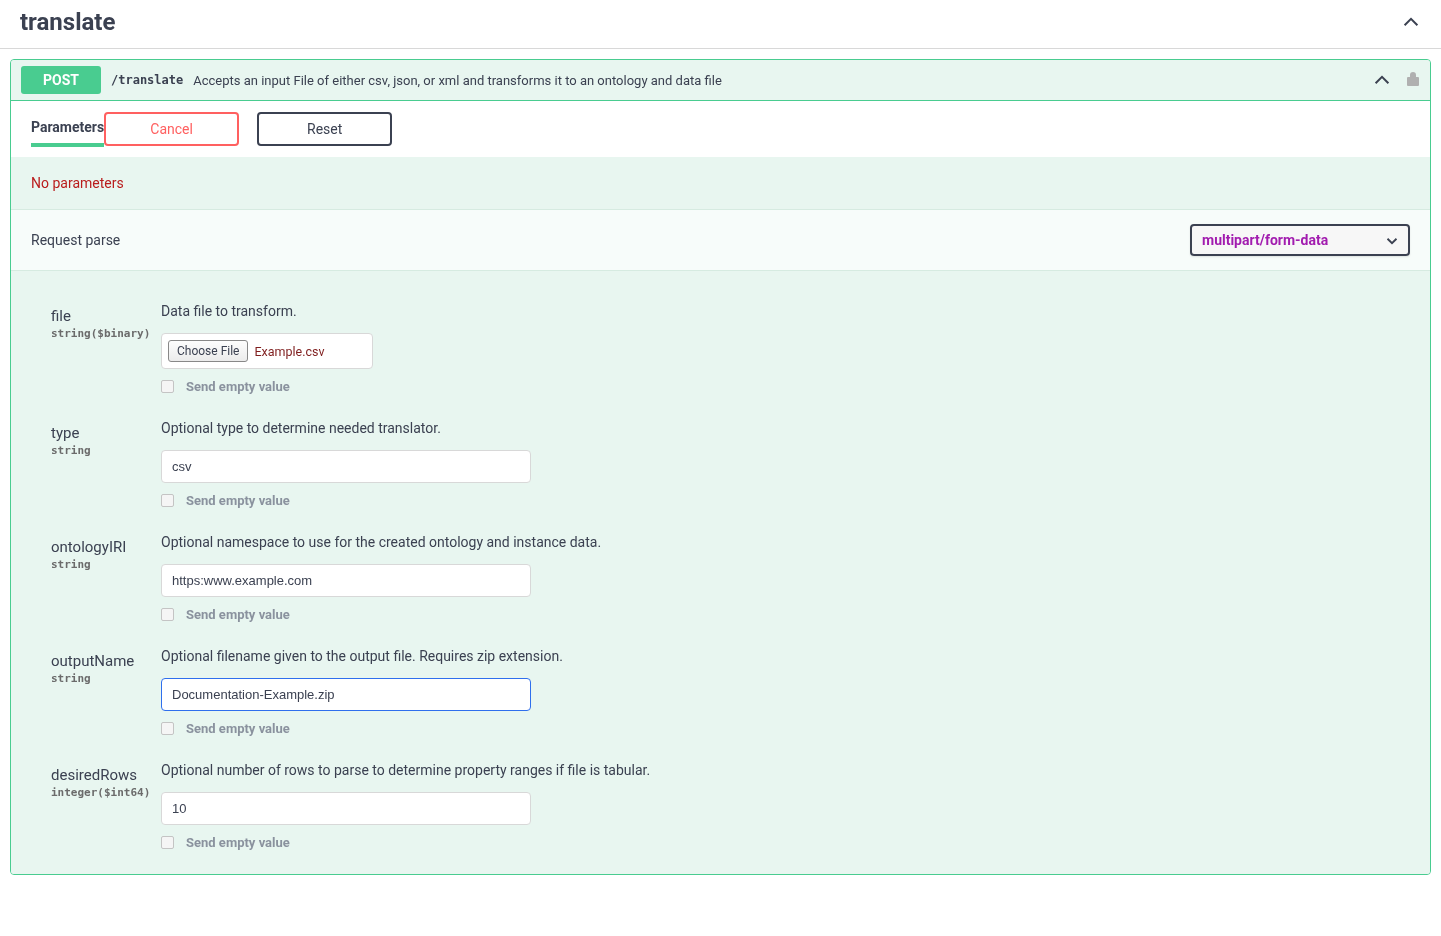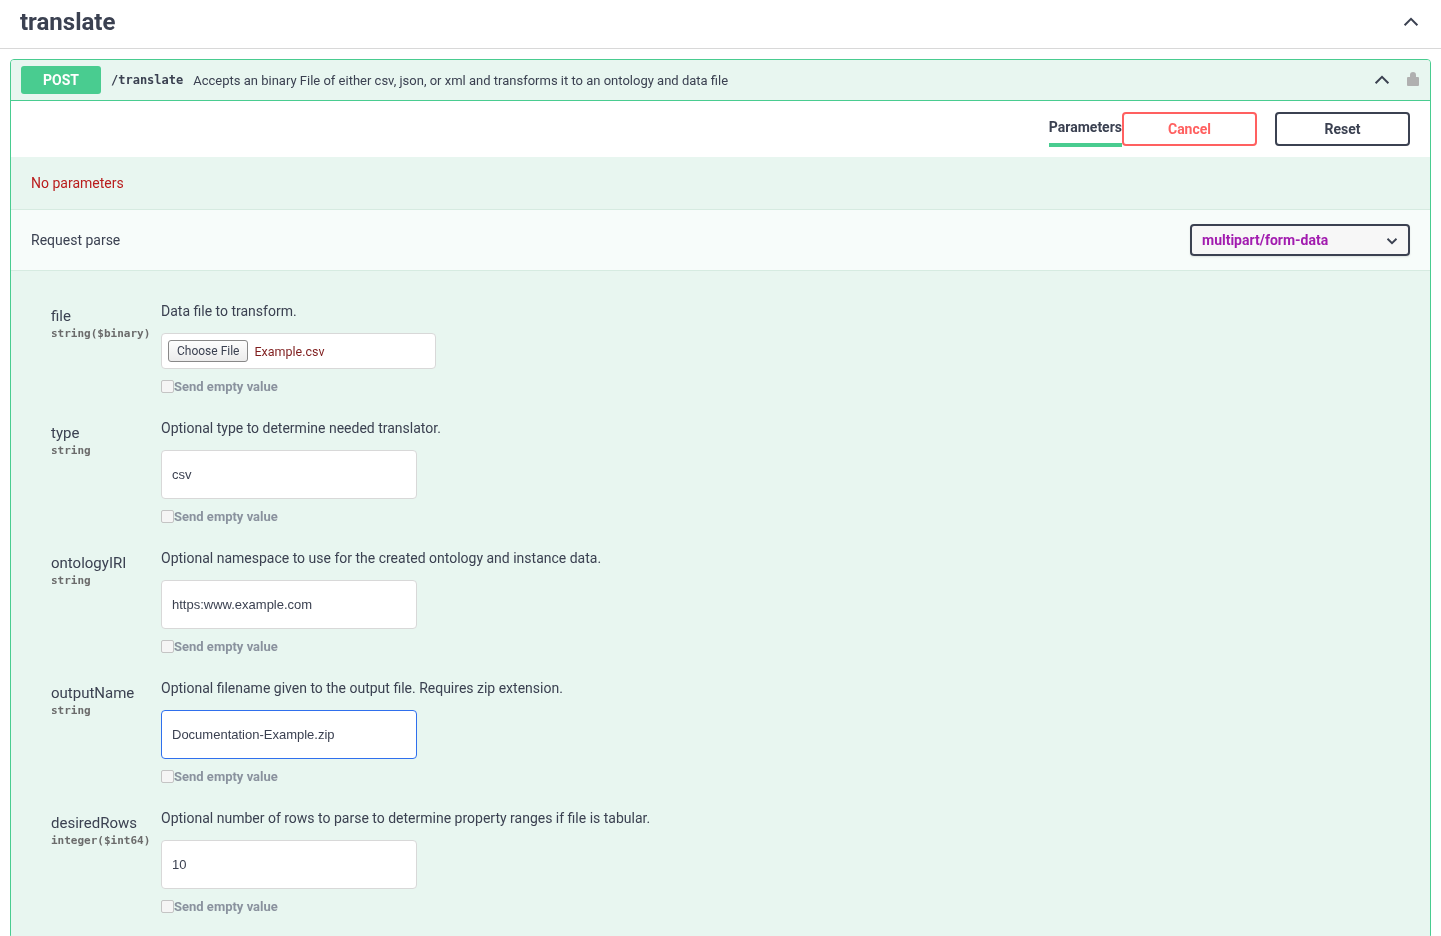--- a/index.html
+++ b/index.html
@@ -69,37 +69,37 @@
     margin-left: auto;
     display: flex;
     align-items: center;
     gap: 14px;
   }
   .lock-icon svg { width: 14px; height: 16px; fill: #b0b0b0; }
 
   .parameters-bar {
     display: flex;
     align-items: center;
-    justify-content: flex-end;
+    justify-content: flex-start;
     background: #fff;
     border-top: 1px solid #49cc90;
     padding: 10px 20px;
   }
   .tabs { display: flex; }
   .tab {
     padding: 8px 0;
     font-weight: 700;
     color: #3b4151;
     border-bottom: 4px solid #49cc90;
   }
   .action-buttons { display: flex; gap: 18px; }
   .btn {
     min-width: 135px;
     text-align: center;
-    font-weight: 700;
+    font-weight: 400;
     font-size: 14px;
     padding: 7px 20px;
     border-radius: 4px;
     cursor: pointer;
     background: #fff;
   }
   .btn-cancel { border: 2px solid #ff6060; color: #ff6060; }
   .btn-reset  { border: 2px solid #3b4151; color: #3b4151; }
 
   .subsection {
@@ -141,53 +141,53 @@
     font-family: ui-monospace, "SFMono-Regular", Menlo, monospace;
     font-size: 11px;
     font-weight: 700;
     color: #6b6b6b;
     margin-top: 2px;
   }
   .param-body { flex: 1; }
   .param-desc { font-size: 14px; color: #3b4151; margin-bottom: 14px; }
 
   .text-input {
-    width: 256px;
-    padding: 16px 10px;
+    width: 370px;
+    padding: 8px 10px;
     font-size: 13px;
     border: 1px solid #d8d8d8;
     border-radius: 4px;
     background: #fff;
     color: #3b4151;
   }
   .text-input.focused {
     border: 1.5px solid #2f6fed;
     outline: none;
   }
   .file-input-box {
-    width: 275px;
+    width: 212px;
     display: flex;
     align-items: center;
     gap: 6px;
     border: 1px solid #d8d8d8;
     border-radius: 4px;
     background: #fff;
     padding: 6px;
   }
   .choose-file-btn {
     font-size: 12px;
     padding: 3px 8px;
     border: 1px solid #888;
     border-radius: 3px;
     background: linear-gradient(#fdfdfd, #ebebeb);
     cursor: pointer;
   }
   .file-name { font-size: 12.5px; color: #7f1d1d; }
 
-  .empty-row { display: flex; align-items: center; gap: 0; margin-top: 10px; }
+  .empty-row { display: flex; align-items: center; gap: 12px; margin-top: 10px; }
   .empty-checkbox {
     width: 13px; height: 13px;
     border: 1px solid #c4c4c4;
     background: #f5f5f5;
     border-radius: 2px;
   }
   .empty-label { font-size: 13px; font-weight: 700; color: #8a929e; }
 </style>
 </head>
 <body>
@@ -199,21 +199,21 @@
         <polyline points="2,10 10,2 18,10"></polyline>
       </svg>
   </span>
 </div>
 
 <div class="opblock">
 
   <div class="opblock-summary">
     <span class="method-badge">POST</span>
     <span class="op-path">/translate</span>
-    <span class="op-desc">Accepts an binary File of either csv, json, or xml and transforms it to an ontology and data file</span>
+    <span class="op-desc">Accepts an input File of either csv, json, or xml and transforms it to an ontology and data file</span>
     <div class="op-actions">
       <span class="chevron">
         <svg viewBox="0 0 20 12">
             <polyline points="2,10 10,2 18,10"></polyline>
           </svg>
       </span>
       <span class="lock-icon">
         <svg viewBox="0 0 14 16">
             <path d="M4 6 V4 a3 3 0 0 1 6 0 V6 M2 6 h10 a1 1 0 0 1 1 1 v7 a1 1 0 0 1 -1 1 H2 a1 1 0 0 1 -1 -1 V7 a1 1 0 0 1 1 -1 Z"></path>
           </svg>

